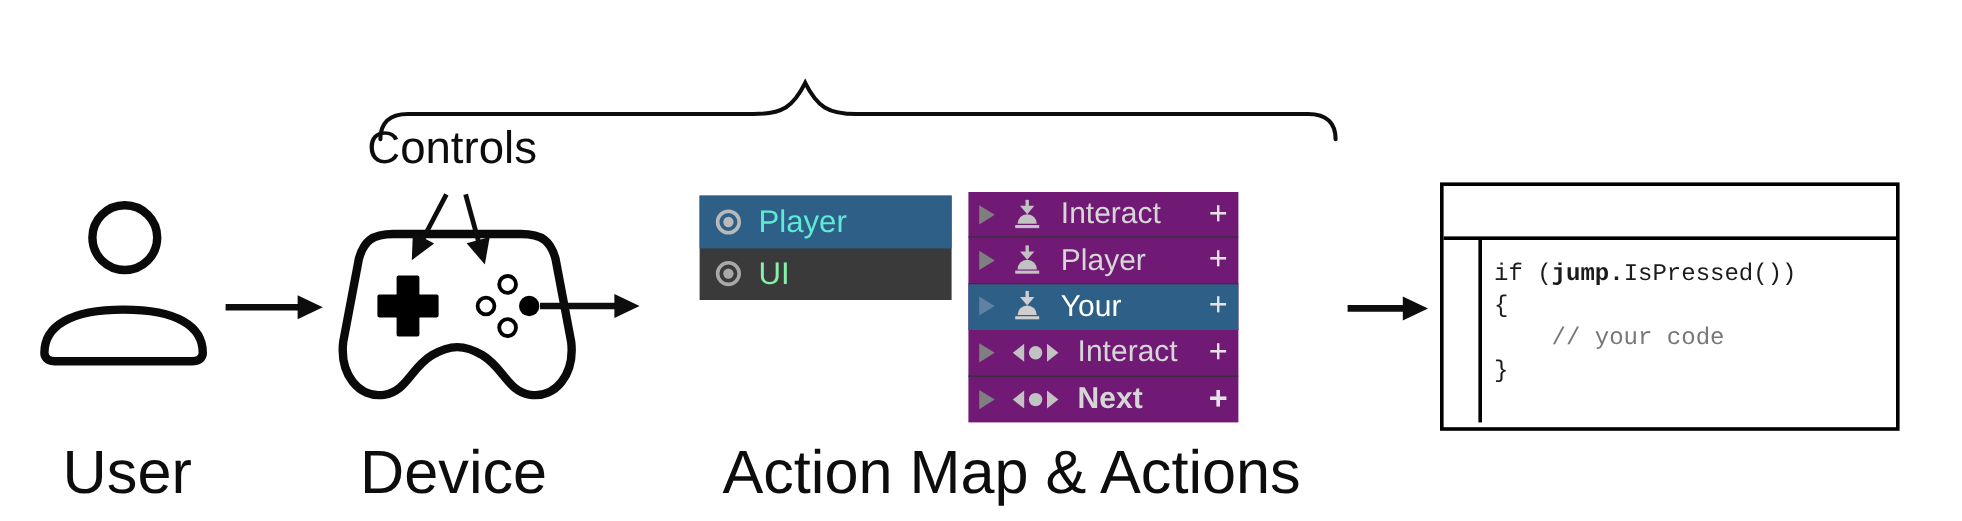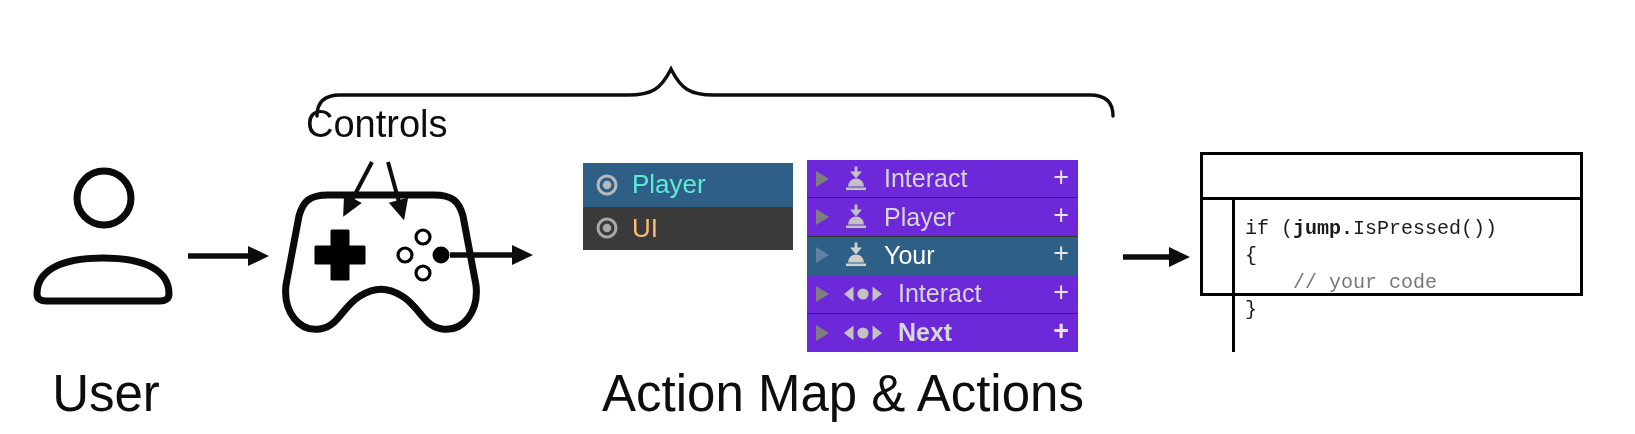--- a/index.html
+++ b/index.html
@@ -17,37 +17,37 @@
   .user-label { left:26px; width:160px; }
   .device-label { left:298px; width:160px; }
   .map-actions-label { left:602px; width:440px; }
   .code-label { left:1170px; width:440px; }
 
   
   .map-panel { position:absolute; left:583px; top:163px; width:210px; height:87px; background:#3a3a3a; }
   .map-row { height:43.5px; display:flex; align-items:center; box-sizing:border-box; }
   .map-row.selected { background:#2d5f87; }
   .map-row .ring { margin-left:12px; flex:0 0 auto; }
-  .map-row .rowlabel { margin-left:13px; font-size:26px; color:#fdba74; }
+  .map-row .rowlabel { margin-left:13px; font-size:26px; color:#86efac; }
   .map-row.selected .rowlabel { color:#5eead4; }
 
   
-  .actions-panel { position:absolute; left:807px; top:160px; width:271px; height:192px; background:#6d28d9; }
+  .actions-panel { position:absolute; left:807px; top:160px; width:225px; height:192px; background:#701a75; }
   .action-row { height:38.4px; display:flex; align-items:center; position:relative; box-sizing:border-box; border-bottom:1px solid #323232; }
   .action-row:last-child { border-bottom:none;font-weight:bold; }
   .action-row.selected { background:#2d5f87; border-bottom-color:#2d5f87; }
   .disclosure { width:0; height:0; border-left:13px solid #7f7f7f; border-top:8px solid transparent; border-bottom:8px solid transparent; margin-left:9px; flex:0 0 auto; }
   .action-row.selected .disclosure { border-left-color:#5f82a4; }
   .action-icon { margin-left:14px; flex:0 0 auto; }
   .action-row .rowlabel { margin-left:15px; font-size:25px; color:#d6d6d6; }
   .action-row.selected .rowlabel { color:#ffffff; }
   .plus { position:absolute; right:9px; top:50%; transform:translateY(-54%); font-size:27px; color:#e4e4e4; line-height:1; }
 
   
-  .code-box { position:absolute; left:1200px; top:152px; width:383px; height:144px; box-sizing:border-box; border:3px solid #000; background:#fff; }
+  .code-box { position:absolute; left:1200px; top:152px; width:383px; height:207px; box-sizing:border-box; border:3px solid #000; background:#fff; }
   .code-header { height:42px; border-bottom:3px solid #000; }
   .code-body { position:relative; height:152px; }
   .code-gutter { position:absolute; left:29px; top:0; bottom:0; width:3px; background:#000; }
   .code-text { position:absolute; left:42px; top:15px; margin:0; font-family:"Liberation Mono","DejaVu Sans Mono",monospace; font-size:20px; line-height:27px; color:#1b1b1b; white-space:pre; }
   .code-text b { font-weight:bold; }
   .comment { color:#777777; }
 </style>
 </head>
 <body>
 
@@ -80,20 +80,21 @@
 
     <line x1="372" y1="162" x2="352" y2="200" stroke="#0d0d0d" stroke-width="4" marker-end="url(#ah)"></line>
     <line x1="388" y1="162" x2="399" y2="202" stroke="#0d0d0d" stroke-width="4" marker-end="url(#ah)"></line>
 
     <line x1="450" y1="255" x2="514" y2="255" stroke="#0d0d0d" stroke-width="5.5" marker-end="url(#ah)"></line>
     <line x1="1123" y1="257" x2="1171" y2="257" stroke="#0d0d0d" stroke-width="5.5" marker-end="url(#ah)"></line>
   </svg>
 
   <div class="label controls-label">Controls</div>
   <div class="label centered bottom-label user-label">User</div>
+  <div class="label centered bottom-label device-label">Device</div>
   <div class="label centered bottom-label map-actions-label">Action Map &amp; Actions</div>
 
   <div class="map-panel">
     <div class="map-row selected">
       <svg class="ring" width="24" height="24" viewBox="0 0 24 24">
         <circle cx="12" cy="12" r="9" fill="none" stroke="#b9b9b9" stroke-width="3"></circle>
         <circle cx="12" cy="12" r="4.3" fill="#b9b9b9"></circle>
       </svg>
       <span class="rowlabel">Player</span>
     </div>

